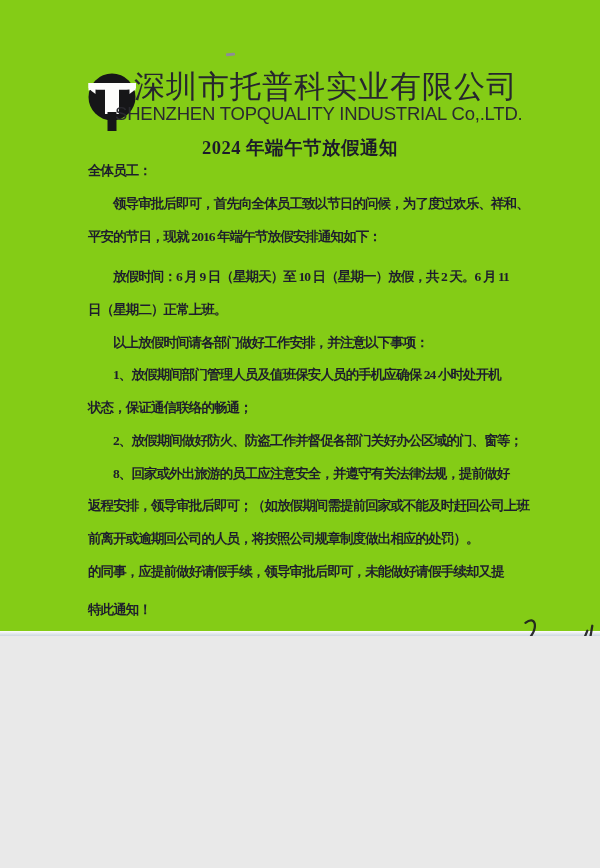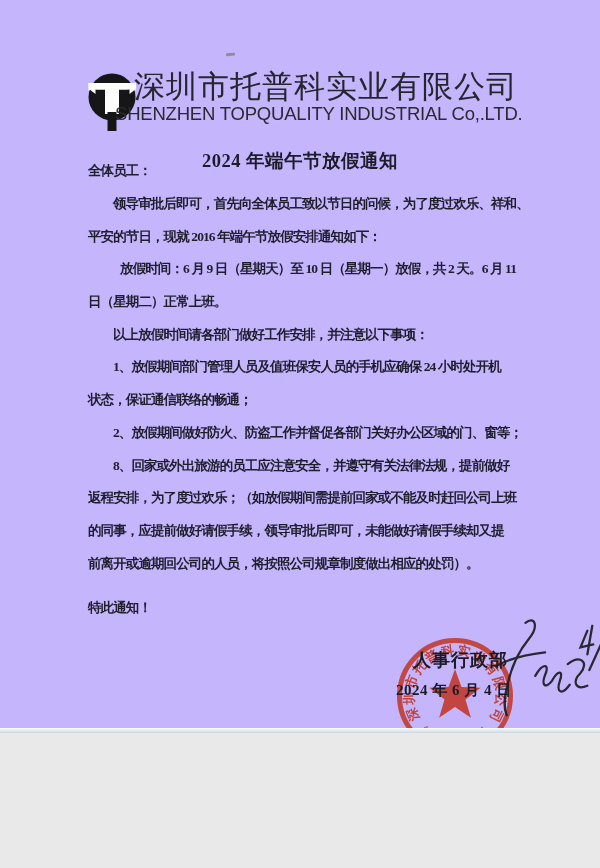--- a/index.html
+++ b/index.html
@@ -1,53 +1,53 @@
 <!DOCTYPE html>
 <html><head>
 <meta charset="utf-8">
 <style>
   html,body{margin:0;padding:0;background:#e9e9e9;}
   .page{
     position:relative;
-    width:600px;height:733px;
+    width:600px;height:636px;
     margin:0 auto;
-    background:#c4b5fd;
+    background:#84cc16;
     overflow:hidden;
     font-family:"Liberation Serif","DejaVu Serif",serif;
     color:#20202e;
   }
   
   .logo{position:absolute;left:88px;top:73px;width:49px;height:60px;}
   .company-cn{
     position:absolute;left:134px;top:66px;width:400px;
     font-size:31px;font-weight:500;letter-spacing:1px;white-space:nowrap;
     color:#26262e;
   }
   .company-en{
     position:absolute;left:115px;top:103px;width:440px;
     font-family:"Liberation Sans","DejaVu Sans",sans-serif;
     font-size:18.5px;font-weight:400;letter-spacing:-0.2px;white-space:nowrap;
     color:#2a2a30;
   }
   .doc-title{
-    position:absolute;left:0;top:148px;width:600px;
+    position:absolute;left:0;top:135px;width:600px;
     text-align:center;font-size:18.5px;font-weight:700;letter-spacing:0.5px;
     color:#1c1c2a;
   }
   
   .body-block{
     position:absolute;left:88px;top:162px;width:428px;
     font-size:13.5px;font-weight:600;letter-spacing:-0.9px;
     color:#1e1e2d;
   }
   .salutation{height:33px;white-space:nowrap;}
   .line{height:32.7px;white-space:nowrap;}
   .line.indent{padding-left:25px;}
-  .line.gap{margin-top:0;text-align:right;}
-  .closing{margin-top:12px;height:33px;white-space:nowrap;}
+  .line.gap{margin-top:8px;}
+  .closing{margin-top:6px;height:33px;white-space:nowrap;}
   
   .seal-svg{position:absolute;left:395px;top:633px;width:120px;height:130px;opacity:0.93;}
   .dept{
     position:absolute;left:413px;top:648px;
     font-size:18px;font-weight:700;letter-spacing:1px;white-space:nowrap;
     color:#1b1b28;z-index:3;
   }
   .sign-date{
     position:absolute;left:396px;top:681px;
     font-size:15px;font-weight:700;letter-spacing:0.5px;white-space:nowrap;
@@ -89,23 +89,23 @@
     <div id="lines-container">
         <div class="line indent">领导审批后即可，首先向全体员工致以节日的问候，为了度过欢乐、祥和、</div>
         <div class="line">平安的节日，现就 2016 年端午节放假安排通知如下：</div>
         <div class="line indent gap">放假时间：6 月 9 日（星期天）至 10 日（星期一）放假，共 2 天。6 月 11</div>
         <div class="line">日（星期二）正常上班。</div>
         <div class="line indent">以上放假时间请各部门做好工作安排，并注意以下事项：</div>
         <div class="line indent">1、放假期间部门管理人员及值班保安人员的手机应确保 24 小时处开机</div>
         <div class="line">状态，保证通信联络的畅通；</div>
         <div class="line indent">2、放假期间做好防火、防盗工作并督促各部门关好办公区域的门、窗等；</div>
         <div class="line indent">8、回家或外出旅游的员工应注意安全，并遵守有关法律法规，提前做好</div>
-        <div class="line">返程安排，为了度过欢乐；（如放假期间需提前回家或不能及时赶回公司上班</div>
+        <div class="line">返程安排，领导审批后即可；（如放假期间需提前回家或不能及时赶回公司上班</div>
+        <div class="line">前离开或逾期回公司的人员，将按照公司规章制度做出相应的处罚）。</div>
         <div class="line">的同事，应提前做好请假手续，领导审批后即可，未能做好请假手续却又提</div>
-        <div class="line">前离开或逾期回公司的人员，将按照公司规章制度做出相应的处罚）。</div>
       </div>
     <div class="closing">特此通知！</div>
   </div>
 
   <svg class="seal-svg" viewBox="0 0 120 130">
     <defs>
       <path id="ringPath" d="M 26,87 A 41.5 41.5 0 1 1 94,87" fill="none"></path>
       <path id="serialPath" d="M 17,78 A 46 46 0 0 0 103,78" fill="none"></path>
     </defs>
     <circle cx="60" cy="63" r="55.5" fill="none" stroke="#c23a2a" stroke-width="5" opacity="0.95"></circle>

